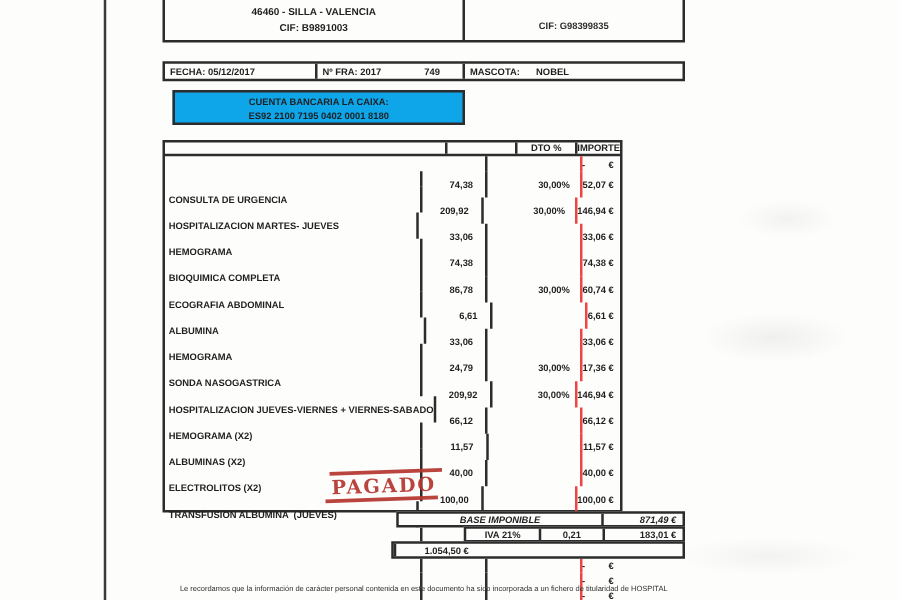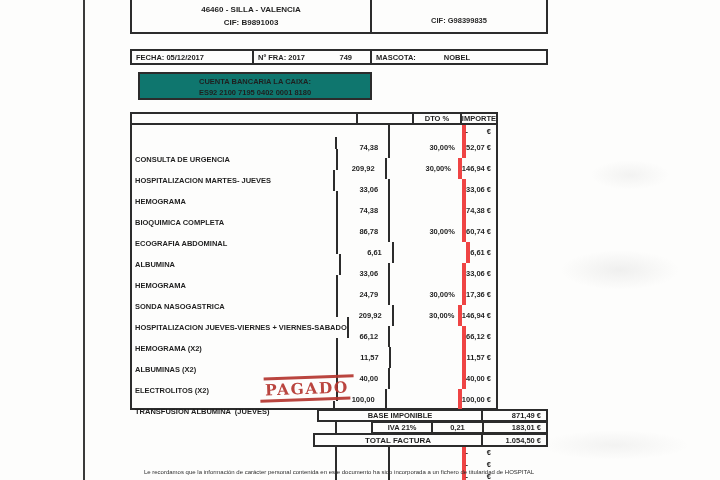--- a/index.html
+++ b/index.html
@@ -39,53 +39,53 @@
 
   
   .infobar {
     position:absolute; left:130px; top:49px; width:418px; height:16px;
     border:2px solid #2c2c2c; display:flex; font-size:7.5px; font-weight:700;
     align-items:stretch; background:#fdfdfc;
   }
   .infobar .cell { display:flex; align-items:center; height:100%; }
   .ib-fecha { width:122px; border-right:2px solid #2c2c2c; padding-left:4px; }
   .ib-fra   { width:118px; border-right:2px solid #2c2c2c; padding:0 18px 0 4px; justify-content:space-between; }
-  .ib-mascota { flex:1; padding-left:4px; gap:28px; }
+  .ib-mascota { flex:1; padding-left:4px; gap:13px; }
 
   
   .bankbox {
     position:absolute; left:138px; top:72px; width:234px; height:28px;
     border:2px solid #2c2c2c; text-align:center; font-size:7.5px; font-weight:700;
-    line-height:11px; padding-top:2px; background:#0f766e;
+    line-height:11px; padding-top:2px; background:#0ea5e9;
   }
 
   
   .maintable {
     position:absolute; left:130px; top:112px; width:368px; height:298px;
     border:2px solid #2c2c2c; display:flex; flex-direction:column; background:#fdfdfc;
   }
   .thead { height:15px; border-bottom:2px solid #2c2c2c; display:flex; font-size:7.5px; font-weight:700; }
   .thead .hc { display:flex; align-items:center; justify-content:center; height:100%; }
   .h-desc { width:242px; border-right:2px solid #2c2c2c; }
   .h-amt  { width:60px;  border-right:2px solid #2c2c2c; }
   .h-dto  { width:51px;  border-right:2px solid #2c2c2c; }
   .h-imp  { flex:1; }
   .tbody { flex:1; display:flex; flex-direction:column; }
   .trow { flex:1; display:flex; font-size:7.5px; font-weight:700; }
   .trow .c { display:flex; align-items:center; height:100%; }
   .c-desc { width:242px; border-right:2px solid #2c2c2c; padding-left:3px; white-space:pre;margin-top:12px; }
   .c-amt  { width:60px;  border-right:2px solid #2c2c2c; justify-content:flex-end; padding-right:10px; }
-  .c-dto  { width:51px;  border-right:4px solid #ef4444; justify-content:center;margin-left:32px; }
+  .c-dto  { width:51px;  border-right:2px solid #ef4444; justify-content:center;margin-left:32px; }
   .c-imp  { flex:1; justify-content:flex-end; padding-right:5px; white-space:pre; }
 
   
   .tot { position:absolute; border:2px solid #2c2c2c; display:flex; font-size:7.5px; font-weight:700; background:#fdfdfc; }
   .tot .lab { display:flex; align-items:center; justify-content:center; }
   .tot .val { width:65px; border-left:2px solid #2c2c2c; display:flex; align-items:center; justify-content:flex-end; padding-right:5px; }
-  .tot-base  { left:317px; top:409px; width:231px; height:13px; }
+  .tot-base  { left:317px; top:409px; width:231px; height:13px;font-style:italic; }
   .tot-base .lab { flex:1; }
   .tot-iva   { left:371px; top:421px; width:177px; height:13px; }
   .tot-iva .lab  { width:59px; }
   .tot-iva .rate { width:51px; border-left:2px solid #2c2c2c; display:flex; align-items:center; justify-content:center; }
   .tot-total { left:313px; top:433px; width:235px; height:14px; }
   .tot-total .lab { flex:1; font-size:8px; }
 
   
   .stamp {
     position:absolute; left:258px; top:376px; width:98px;
@@ -310,19 +310,18 @@
   <div class="tot tot-base">
     <div class="lab">BASE IMPONIBLE</div>
     <div class="val">871,49 €</div>
   </div>
   <div class="tot tot-iva">
     <div class="lab">IVA 21%</div>
     <div class="rate">0,21</div>
     <div class="val">183,01 €</div>
   </div>
   <div class="tot tot-total">
-    <div class="lab">TOTAL FACTURA</div>
     <div class="val">1.054,50 €</div>
   </div>
 
   <div class="footer">Le recordamos que la información de carácter personal contenida en este documento ha sido incorporada a un fichero de titularidad de HOSPITAL</div>
 
 </div>
 
 </body></html>

